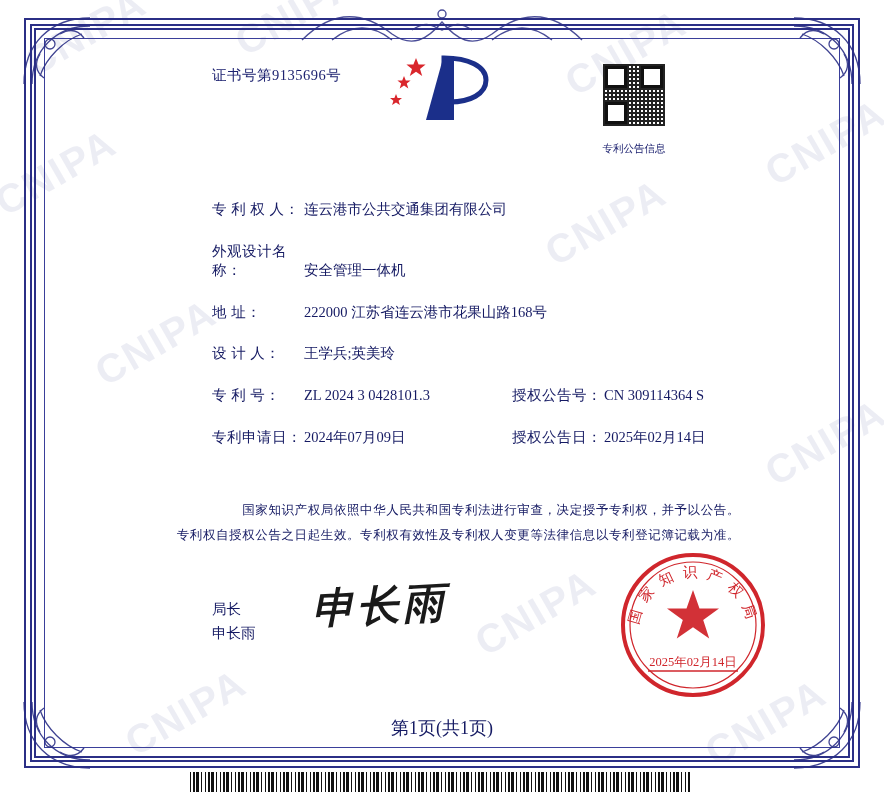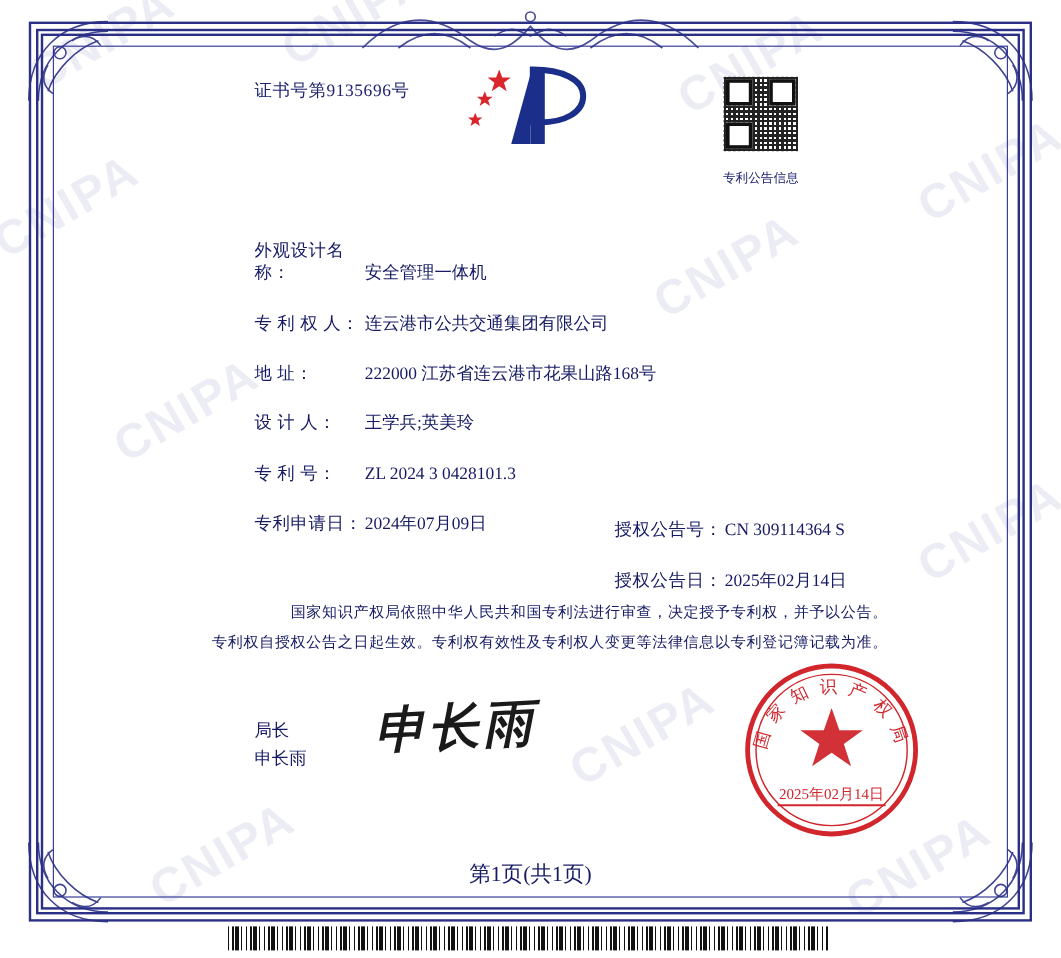--- a/index.html
+++ b/index.html
@@ -174,21 +174,21 @@
     display: inline-block;
     width: 92px;
     letter-spacing: 0.5px;
   }
   .val { display: inline-block; }
   .col2 {
     position: absolute;
     left: 300px;
     top: 0;
   }
-  .col2 .lbl { width: 92px; margin-top: 47px; }
+  .col2 .lbl { width: 92px; }
 
   .legal {
     position: absolute;
     top: 460px;
     left: 120px;
     right: 100px;
     font-size: 12.5px;
     line-height: 2.0;
     color: #151a63;
     text-align: right;
@@ -342,25 +342,25 @@
       <div class="qr">
           <i></i>
         </div>
       <div class="qr-label">专利公告信息</div>
     </div>
 
 
     <div class="fields">
 
       <div class="row">
+        <span class="lbl">专 利 权 人：</span><span class="val">连云港市公共交通集团有限公司</span>
+      </div>
+
+      <div class="row">
         <span class="lbl">外观设计名称：</span><span class="val">安全管理一体机</span>
-      </div>
-
-      <div class="row">
-        <span class="lbl">专 利 权 人：</span><span class="val">连云港市公共交通集团有限公司</span>
       </div>
 
       <div class="row">
         <span class="lbl">地 址：</span><span class="val">222000 江苏省连云港市花果山路168号</span>
       </div>
 
       <div class="row">
         <span class="lbl">设 计 人：</span><span class="val">王学兵;英美玲</span>
       </div>
 

